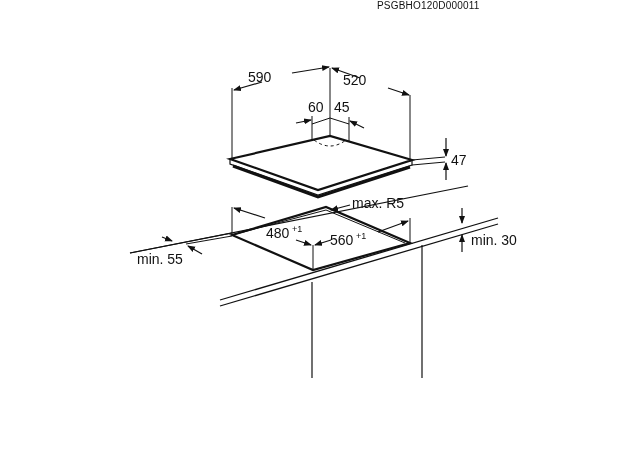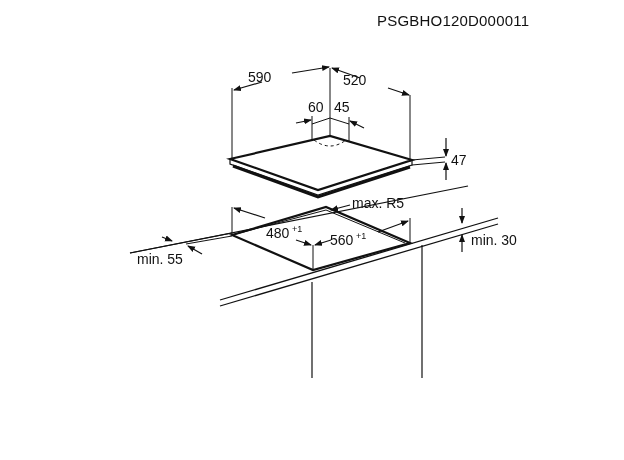--- a/index.html
+++ b/index.html
@@ -1,18 +1,18 @@
 <!DOCTYPE html>
 <html><head>
   <meta charset="utf-8">
   <style>
     html, body { margin: 0; padding: 0; background: #ffffff; }
     body { width: 624px; height: 460px; position: relative; overflow: hidden;
            font-family: "Liberation Sans", sans-serif; color: #111; }
-    .code { position: absolute; left: 377px; top: 12px; font-size: 15px; letter-spacing: 0.2px; }
+    .code { position: absolute; left: 377px; top: 0; font-size: 10px; letter-spacing: 0.2px; }
     svg { position: absolute; left: 0; top: 0; }
     svg text { font-family: "Liberation Sans", sans-serif; fill: #111; }
     .dim { font-size: 14px; }
     .sup { font-size: 9px; }
   </style>
 </head>
 <body>
 
 <div class="code">PSGBHO120D000011</div>
 

